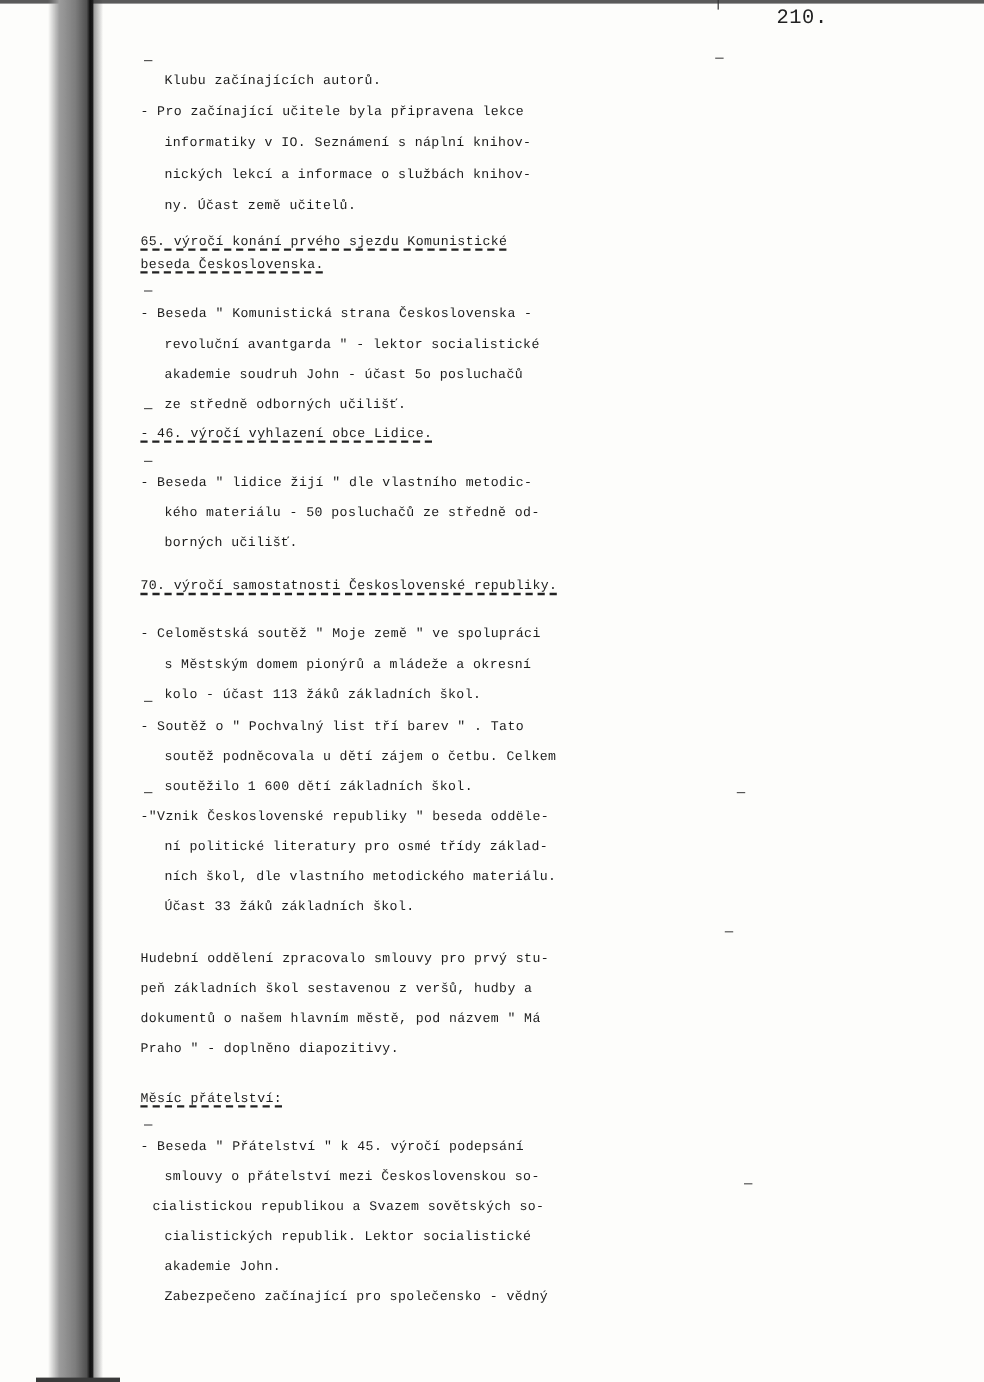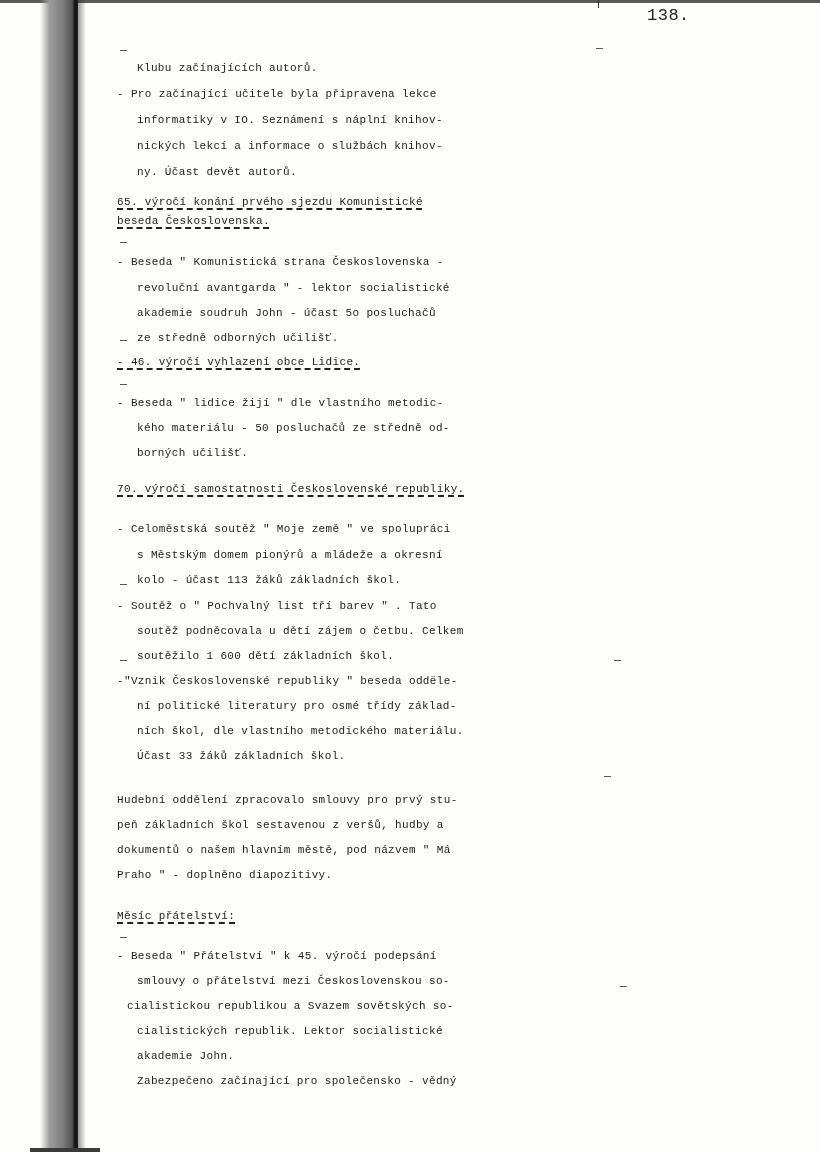--- a/index.html
+++ b/index.html
@@ -33,28 +33,28 @@
     .tick { position: absolute; width: 7px; height: 1px; background: #555; }
   </style>
 </head>
 <body>
 
 <div class="top-edge"></div>
 <div class="binding"></div>
 <div class="bottom-edge"></div>
 <div class="right-mark"></div>
 
-<div class="page-number">138.</div>
+<div class="page-number">210.</div>
 
 <div>
   <div class="line" style="left:137px;top:58px">Klubu začínajících autorů.</div>
   <div class="line" style="left:117px;top:84px">- Pro začínající učitele byla připravena lekce</div>
   <div class="line" style="left:137px;top:110px">informatiky v IO. Seznámení s náplní knihov-</div>
   <div class="line" style="left:137px;top:136px">nických lekcí a informace o službách knihov-</div>
-  <div class="line" style="left:137px;top:162px">ny. Účast devět autorů.</div>
+  <div class="line" style="left:137px;top:162px">ny. Účast země učitelů.</div>
 
   <div class="line heading" style="left:117px;top:192px">65. výročí konání prvého sjezdu Komunistické</div>
   <div class="line heading" style="left:117px;top:211px">beseda Československa.</div>
 
   <div class="line" style="left:117px;top:252px">- Beseda " Komunistická strana Československa -</div>
   <div class="line" style="left:137px;top:278px">revoluční avantgarda " - lektor socialistické</div>
   <div class="line" style="left:137px;top:303px">akademie soudruh John - účast 5o posluchačů</div>
   <div class="line" style="left:137px;top:328px">ze středně odborných učilišť.</div>
 
   <div class="line heading" style="left:117px;top:352px">- 46. výročí vyhlazení obce Lidice.</div>

